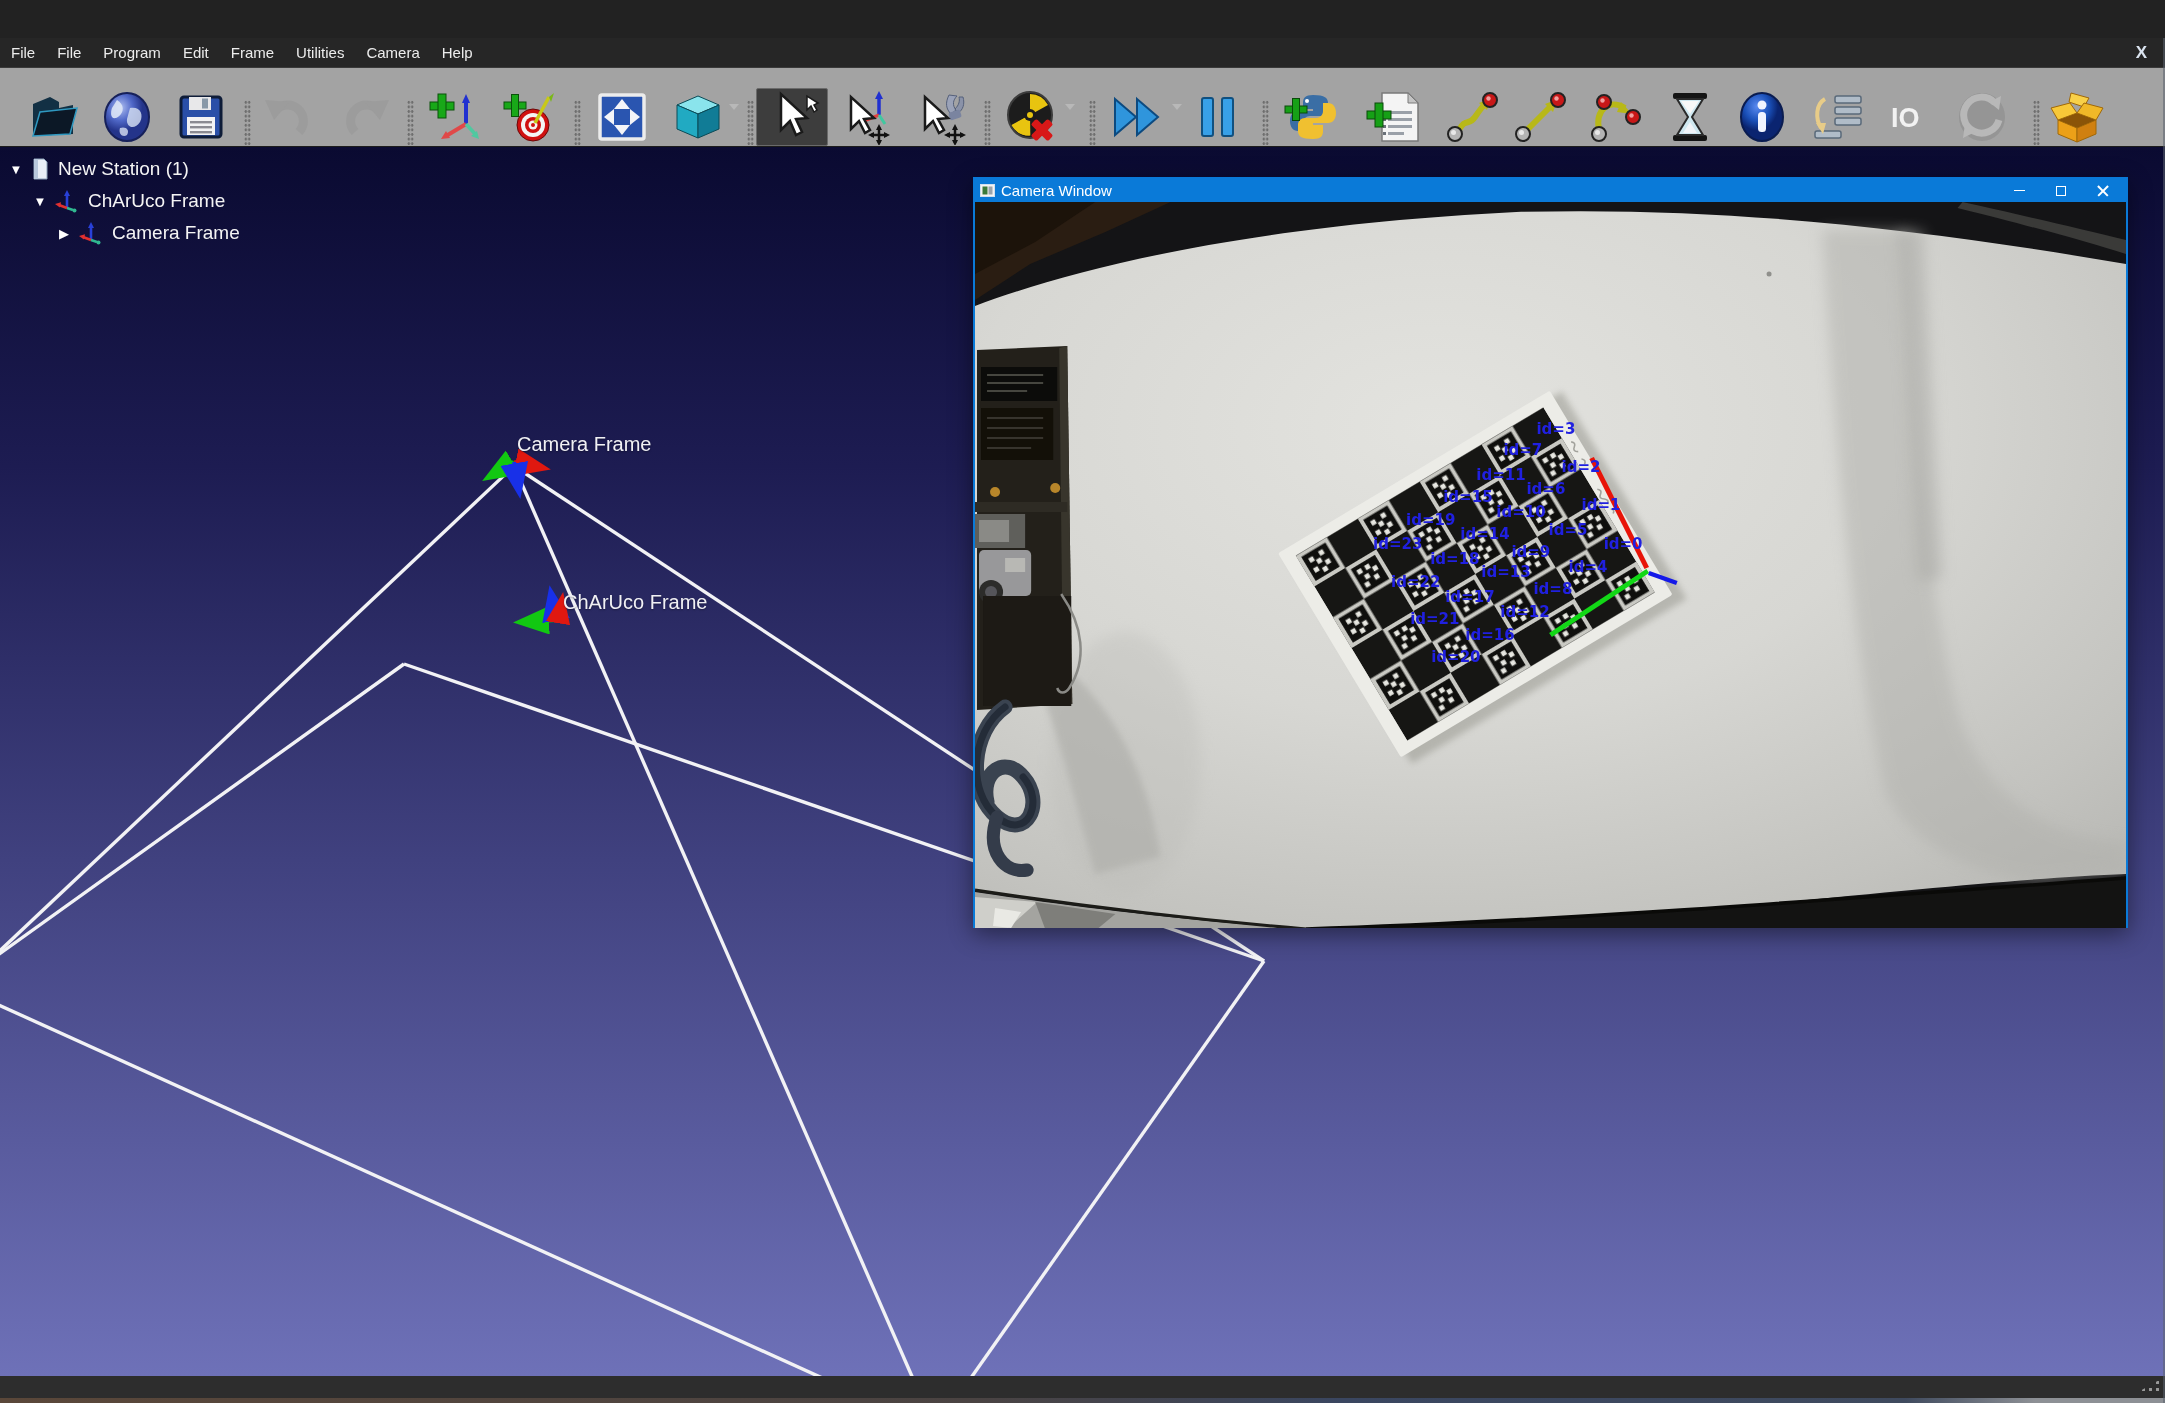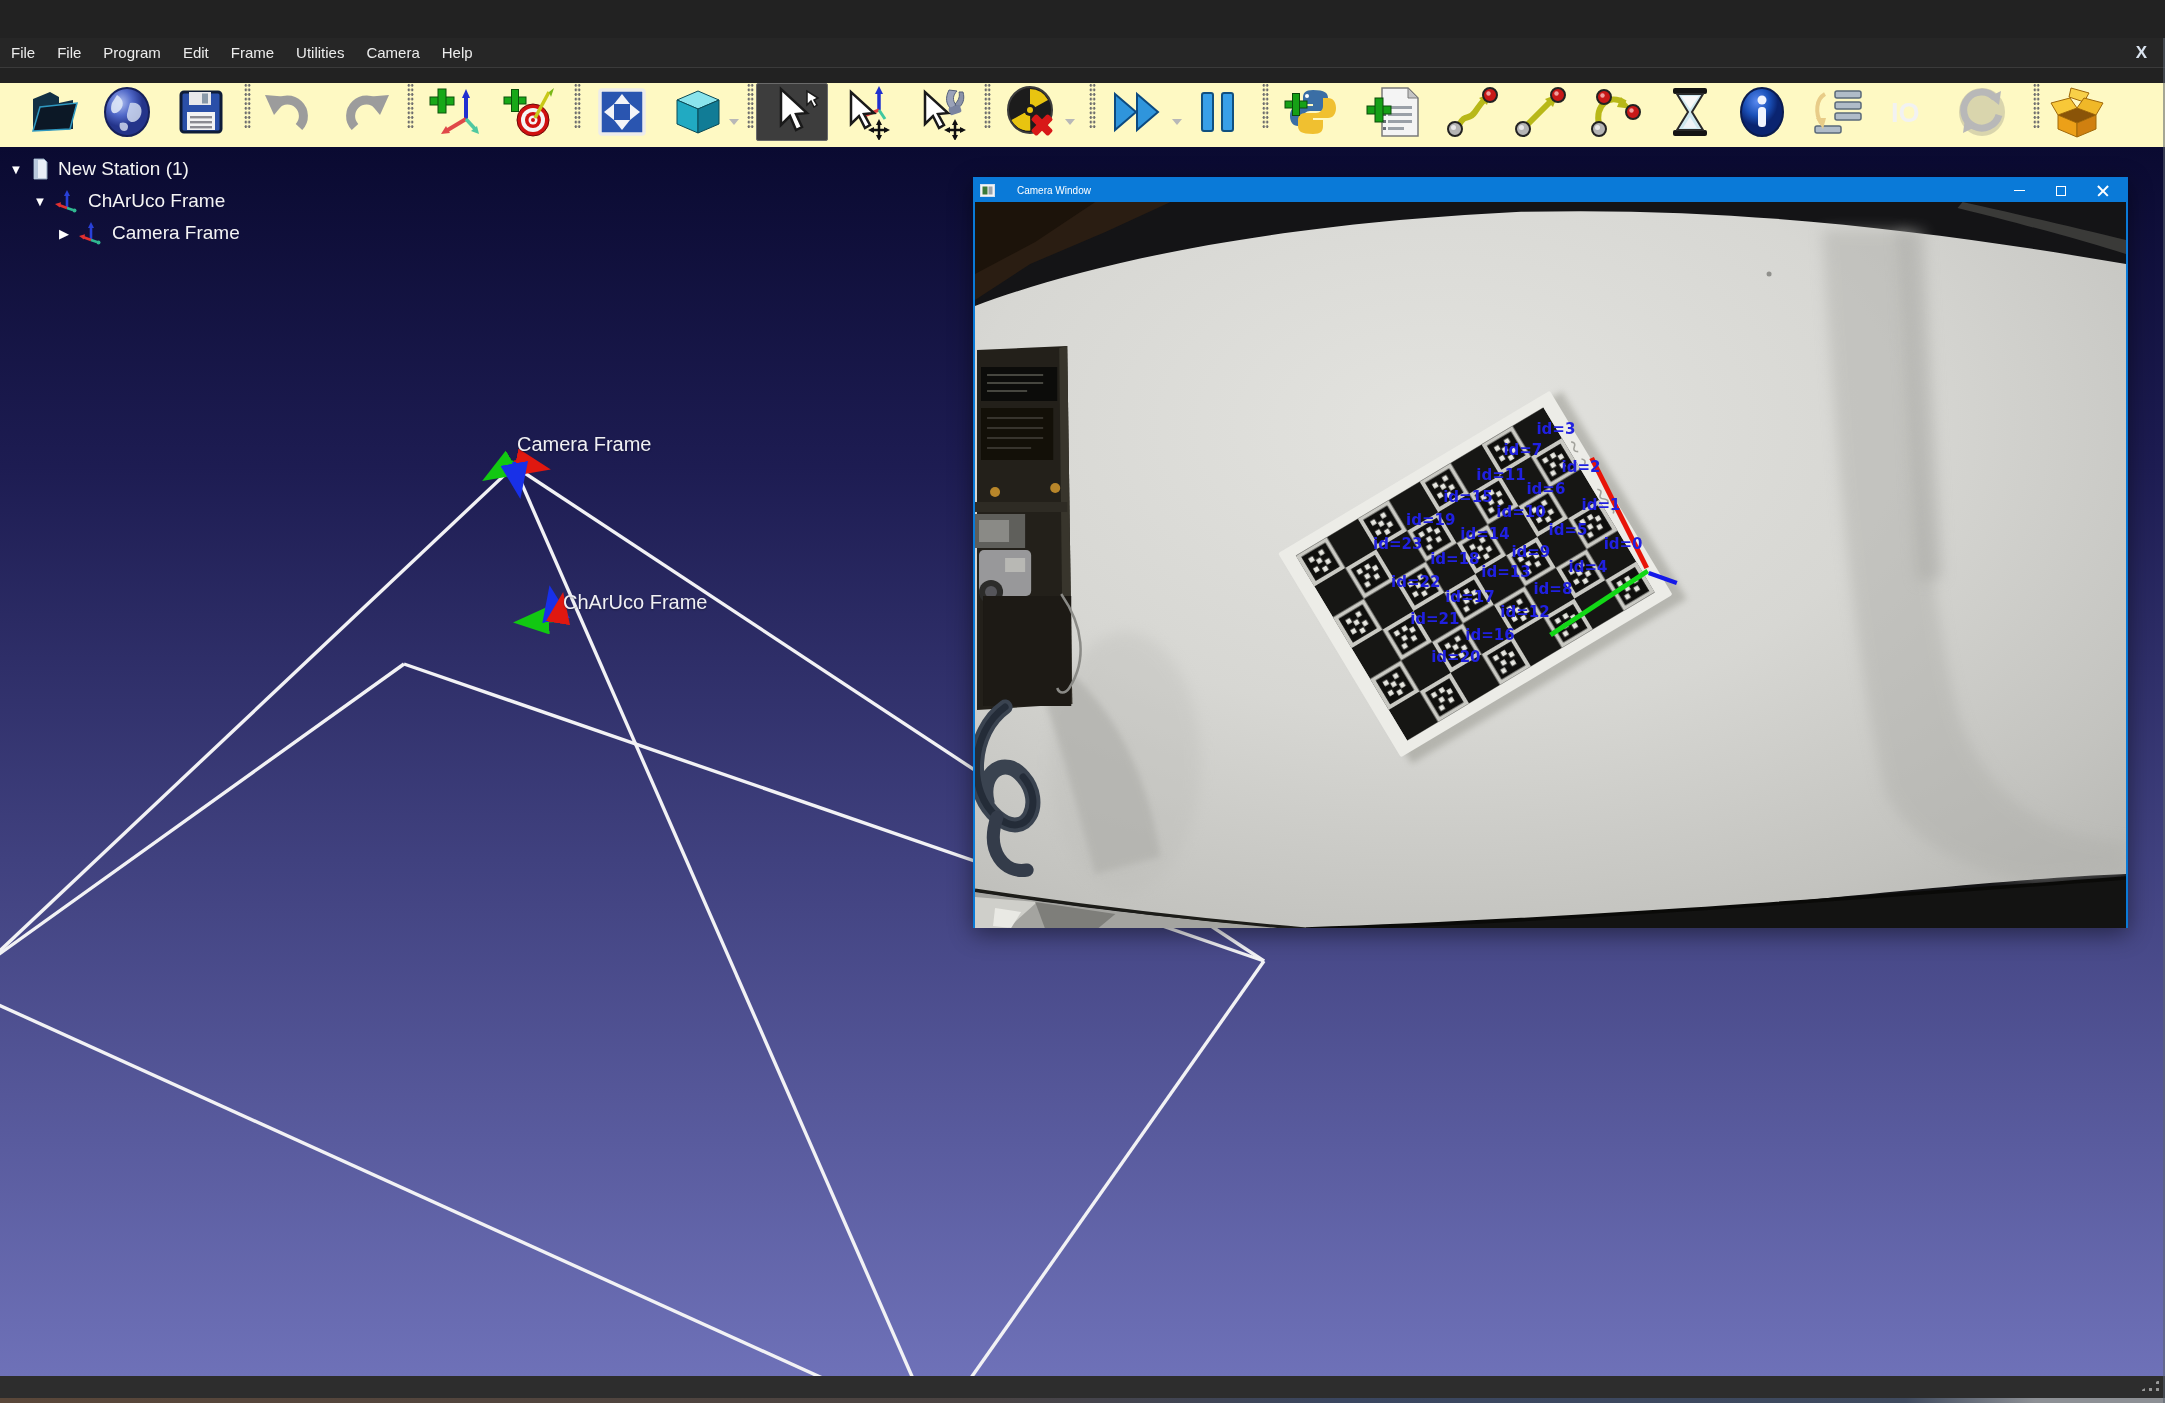--- a/index.html
+++ b/index.html
@@ -14,39 +14,39 @@
   .glyph-min{width:14px;height:2px;background:#7a7a7a}
   .glyph-max{width:13px;height:13px;border:1.5px solid #8a8a8a}
   .glyph-x{position:relative;width:15px;height:15px}
   .glyph-x::before,.glyph-x::after{content:"";position:absolute;left:-1px;top:6.5px;width:17px;height:1.8px;background:#8a8a8a}
   .glyph-x::before{transform:rotate(45deg)}.glyph-x::after{transform:rotate(-45deg)}
   
   .menubar{position:absolute;left:0;top:38px;width:100%;height:30px;background:#262626;display:flex;align-items:center;border-bottom:1px solid #3a3a3a}
   .menu-item{color:#ececec;font-size:15px;padding:6px 11px;height:30px;display:flex;align-items:center;cursor:default}
   .menu-close{position:absolute;right:10px;top:0;height:30px;display:flex;align-items:center;color:#dbe4f0;font-size:17px;font-weight:bold;padding:0 8px}
   
-  .toolbar{position:absolute;left:0;top:83px;width:100%;height:79px;background:#fef9c3;display:flex;align-items:flex-start;border-bottom:1px solid #1c1c1c}
+  .toolbar{position:absolute;left:0;top:68px;width:100%;height:79px;background:#a3a3a3;display:flex;align-items:flex-end;border-bottom:1px solid #1c1c1c}
   .tb{width:58px;height:58px;display:flex;align-items:center;justify-content:center;flex:0 0 auto}
   .tb.active{background:#3d3d3d;border:1px solid #6a6a6a;border-radius:2px}
   .tsep{width:7px;height:46px;flex:0 0 auto;background-image:radial-gradient(circle,#6e6e6e 1.1px,transparent 1.5px);background-size:3.5px 4.6px}
   .caret{width:0;height:0;border-left:5px solid transparent;border-right:5px solid transparent;border-top:6px solid #b8b8b8;flex:0 0 auto;align-self:center}
   .io-text{fill:#f2f2f2;font-family:"Liberation Sans",sans-serif;font-weight:bold;font-size:27px}
   
   .viewport{position:absolute;left:0;top:147px;width:2165px;height:1229px;background:linear-gradient(180deg,#0a0a31 0%,#1d1c52 26%,#40417f 58%,#6e71b8 100%);overflow:hidden}
   .frustum{position:absolute;left:0;top:0}
   .vp-label{position:absolute;color:#f0f0f4;font-size:20px;white-space:nowrap;text-shadow:0 1px 2px rgba(0,0,0,.35)}
   
   .tree{position:absolute;left:6px;top:6px;color:#f4f4f4}
   .tree-row{display:flex;align-items:center;height:32px;font-size:19px;white-space:nowrap}
   .tw{width:20px;text-align:center;font-size:13px;color:#ffffff;flex:0 0 auto}
   .ticon{margin:0 8px 0 4px;flex:0 0 auto;display:flex}
   
   .camwin{position:absolute;left:973px;top:30px;width:1155px;height:751px;border:2px solid #0a7ad8;background:#000;box-shadow:0 6px 22px rgba(0,0,0,.45)}
   .cam-titlebar{height:23px;background:#0a7ad8;display:flex;align-items:center;color:#fff}
-  .cam-title{font-size:10px;margin-left:22px}
+  .cam-title{font-size:15px;margin-left:6px}
   .cam-controls{position:absolute;right:2px;top:0;height:23px;display:flex;align-items:center}
   .cbtn{width:42px;height:23px;display:flex;align-items:center;justify-content:center}
   .cmin{width:11px;height:1.6px;background:#fff}
   .cmax{width:10px;height:10px;border:1.4px solid #fff}
   .cx{position:relative;width:12px;height:12px}
   .cx::before,.cx::after{content:"";position:absolute;left:-1px;top:5px;width:14px;height:1.6px;background:#fff}
   .cx::before{transform:rotate(45deg)}.cx::after{transform:rotate(-45deg)}
   .cam-content{width:1151px;height:726px;overflow:hidden}
   .mkid{fill:#2020e0;font-family:"DejaVu Sans",sans-serif;font-size:15px;font-weight:bold}
   

